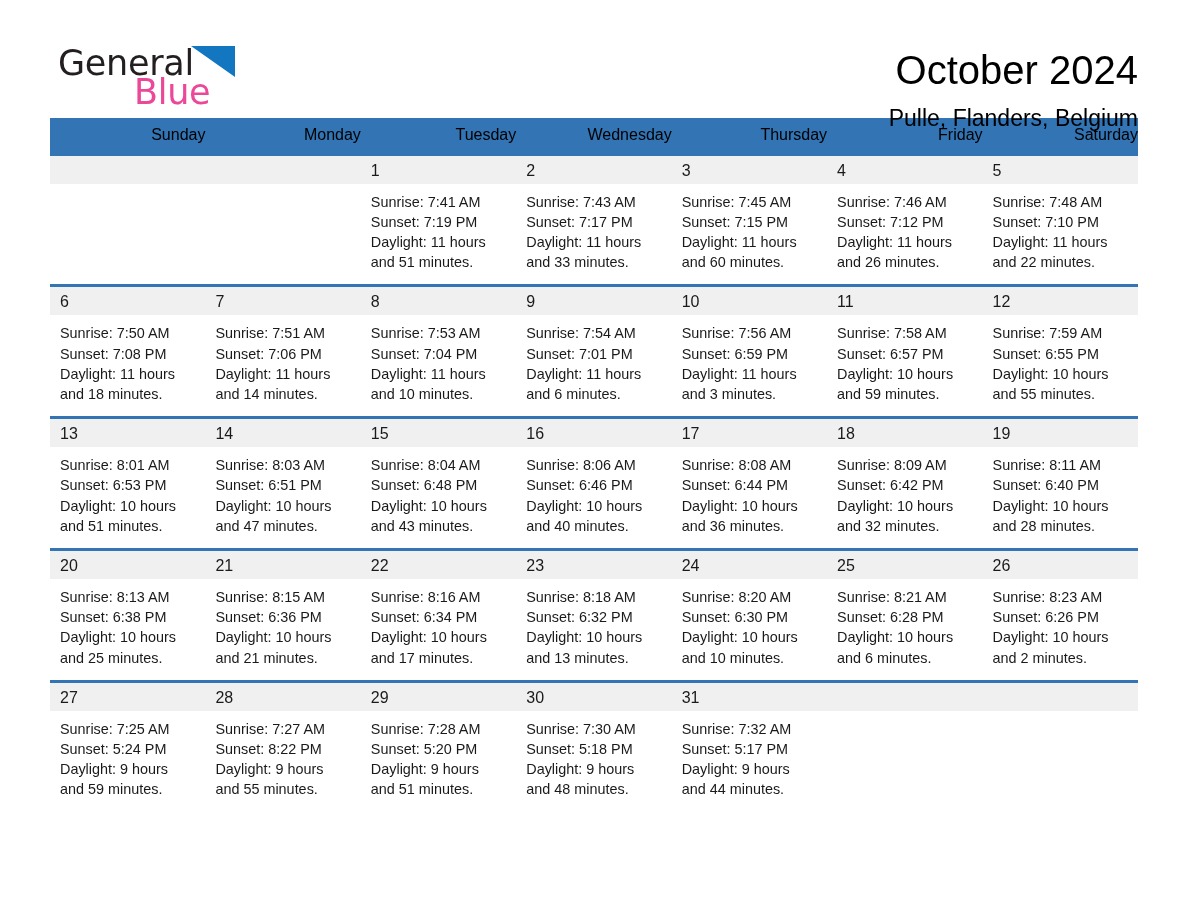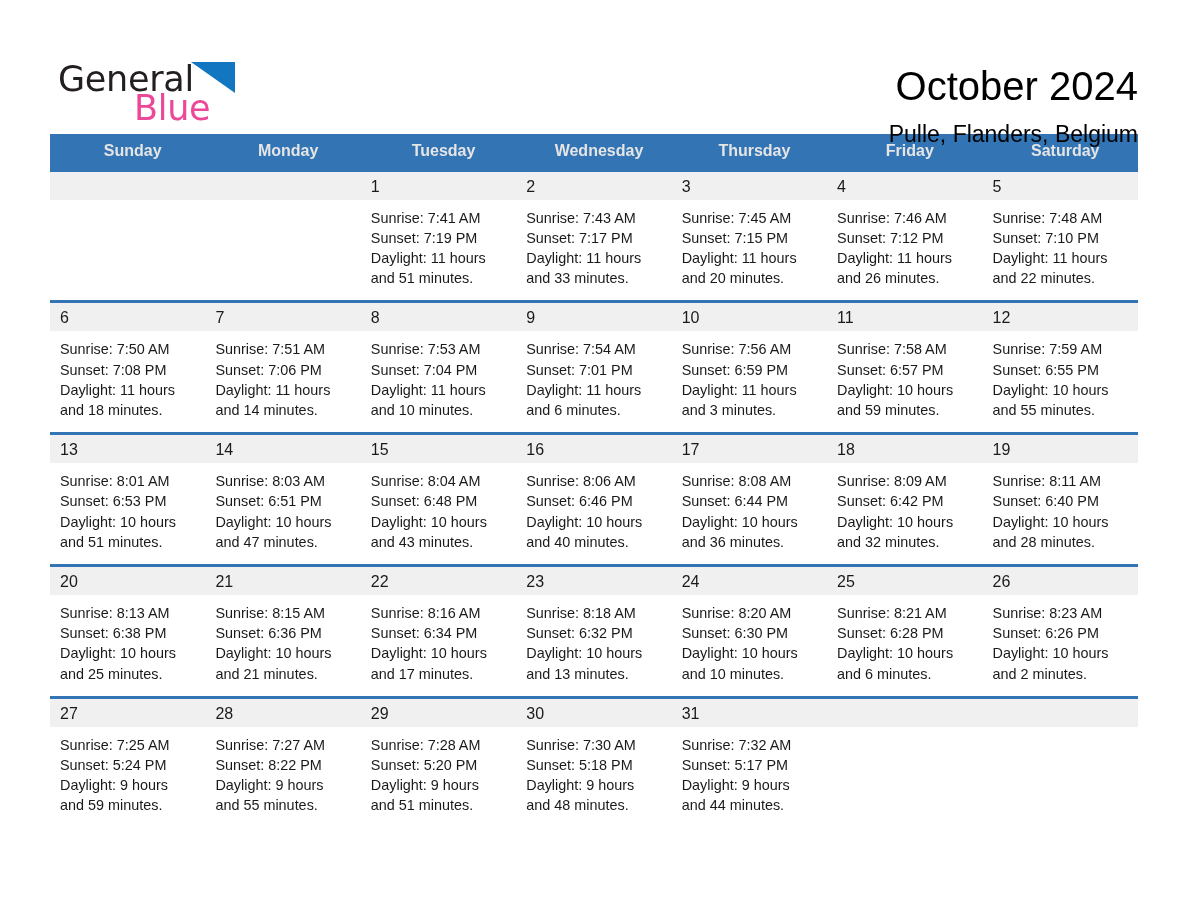--- a/index.html
+++ b/index.html
@@ -12,21 +12,21 @@
     background: #ffffff;
     font-family: "Liberation Sans", sans-serif;
     color: #111111;
     overflow: hidden;
   }
   .page {
     position: relative;
     width: 1188px;
     height: 918px;
     box-sizing: border-box;
-    padding: 16px 50px;
+    padding: 0 50px;
   }
 
   
   .header {
     position: relative;
     height: 112px;
   }
   .brand {
     position: absolute;
     left: 8px;
@@ -84,24 +84,24 @@
 
   
   .calendar {
     margin-top: 6px;
     width: 1088px;
     border-collapse: collapse;
     table-layout: fixed;
   }
   .calendar th {
     background: #3274b4;
-    color: #e5e5e5;
+    color: #000000;
     font-size: 16px;
-    font-weight: 700;
-    text-align: center;
+    font-weight: 400;
+    text-align: right;
     padding: 8px 0 9px 10px;
     line-height: 1.1;
     border: none;
   }
   .calendar td {
     vertical-align: top;
     padding: 0;
     border: none;
     width: 155.43px;
   }
@@ -205,21 +205,21 @@
             <div>Daylight: 11 hours</div>
             <div>and 33 minutes.</div>
           </div>
         </td>
         <td>
           <div class="daynum">3</div>
           <div class="cellbody">
             <div>Sunrise: 7:45 AM</div>
             <div>Sunset: 7:15 PM</div>
             <div>Daylight: 11 hours</div>
-            <div>and 20 minutes.</div>
+            <div>and 60 minutes.</div>
           </div>
         </td>
         <td>
           <div class="daynum">4</div>
           <div class="cellbody">
             <div>Sunrise: 7:46 AM</div>
             <div>Sunset: 7:12 PM</div>
             <div>Daylight: 11 hours</div>
             <div>and 26 minutes.</div>
           </div>

